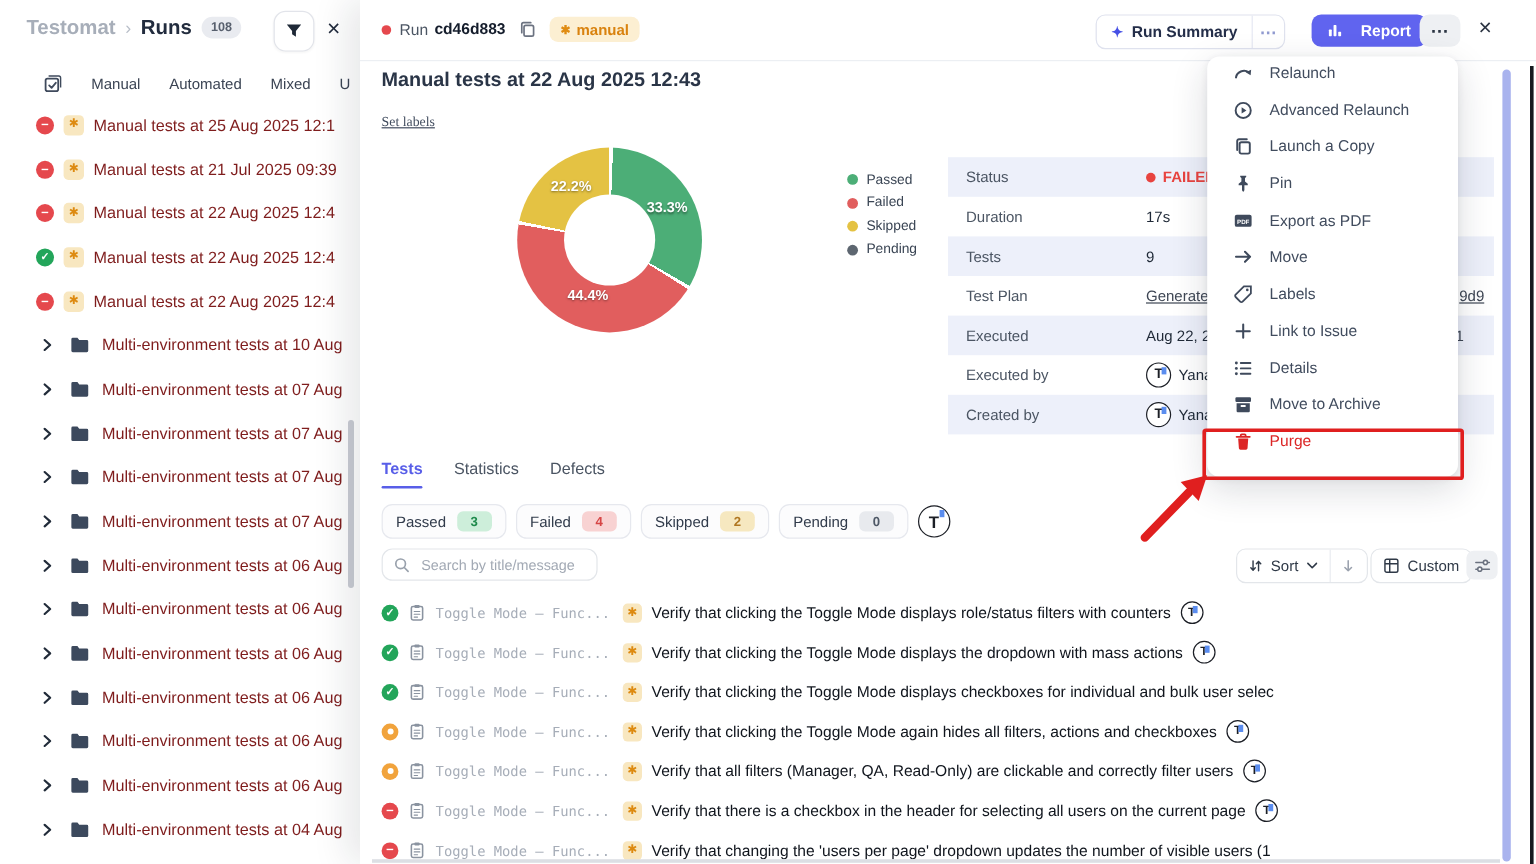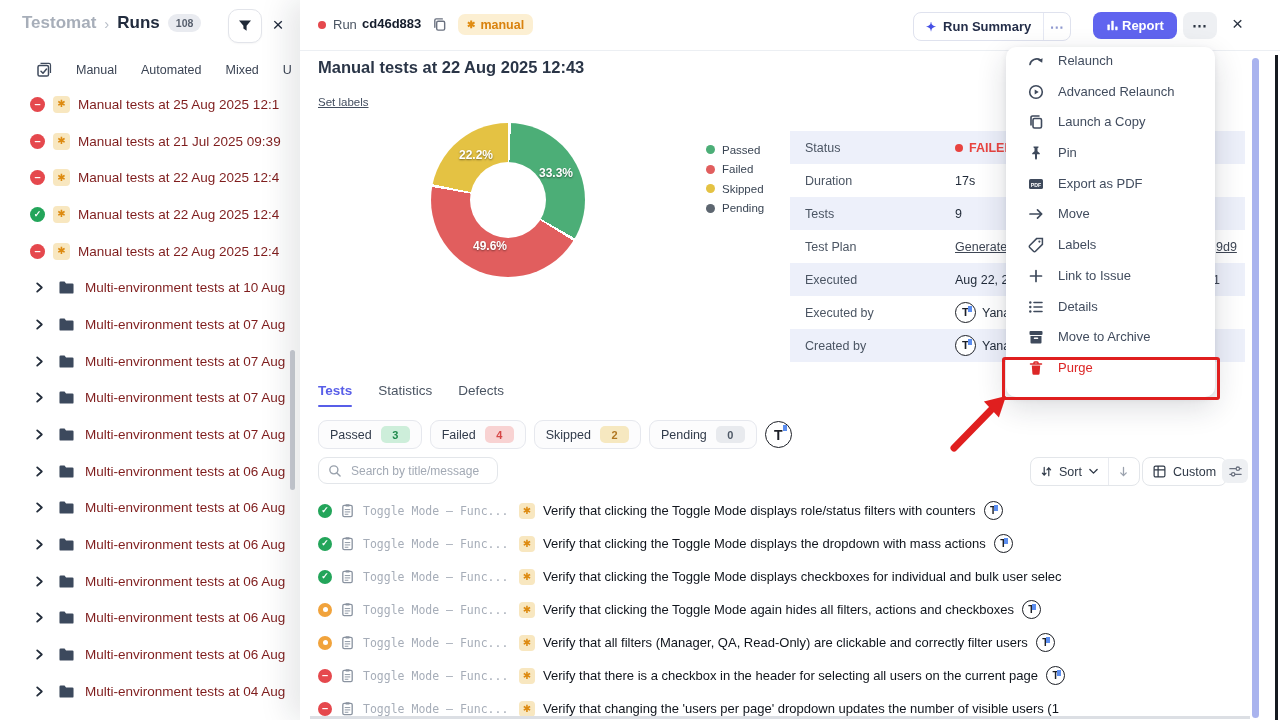--- a/index.html
+++ b/index.html
@@ -49,27 +49,27 @@
   .copy-ic{position:absolute;left:132px;top:17px;color:#6b7280;}
   .man-badge{position:absolute;left:158px;top:14px;height:21px;background:#fcefd2;border-radius:7px;
      display:flex;align-items:center;gap:5px;padding:0 9px;font-size:12.5px;font-weight:600;color:#d9820e;}
   .man-badge .sp{font-size:10px;color:#e08c12;}
   .btn-runsum{position:absolute;left:613px;top:12px;height:27px;display:inline-flex;align-items:center;
      border:1px solid #dfe2ee;border-radius:8px;background:#fff;}
   .btn-runsum .seg1{display:flex;align-items:center;gap:7px;padding:0 12px;font-size:13px;font-weight:600;color:#242e49;border-right:1px solid #e5e8f3;height:100%;}
   .btn-runsum .spark{color:#4650e5;font-size:12px;}
   .btn-runsum .seg2{width:26px;text-align:center;color:#8f99cf;font-size:14px;letter-spacing:1px;font-weight:700;}
   .btn-report{position:absolute;left:793px;top:12px;height:27px;background:#6064ef;border-radius:8px;color:#fff;
-     display:inline-flex;align-items:center;gap:3px;padding:0 13px;font-size:13px;font-weight:600;}
+     display:inline-flex;align-items:center;gap:15px;padding:0 13px;font-size:13px;font-weight:600;}
   .btn-more{position:absolute;left:883px;top:12px;width:34px;height:27px;background:#eef0f3;border-radius:8px;
      display:flex;align-items:center;justify-content:center;color:#2b3442;font-size:15px;font-weight:700;letter-spacing:1px;}
   .dw-close{position:absolute;left:932px;top:13px;font-size:19px;color:#2b3442;}
 
   .run-title{position:absolute;left:18px;top:58px;font-size:16.5px;font-weight:700;color:#2a3547;}
-  .set-labels{position:absolute;left:18px;top:96px;font-size:11.5px;color:#424d5f;text-decoration:underline;}
+  .set-labels{position:absolute;left:18px;top:96px;font-size:11.5px;color:#424d5f;text-decoration:underline;font-family:Liberation Serif, serif;}
 
   
   #donut{position:absolute;left:131px;top:123px;width:154px;height:154px;border-radius:50%;}
   #donut .hole{position:absolute;left:50%;top:50%;width:76px;height:76px;margin:-38px 0 0 -38px;background:#fff;border-radius:50%;}
   .slice-lbl{position:absolute;transform:translate(-50%,-50%);color:#fff;font-size:12px;font-weight:700;
      text-shadow:0 1px 2px rgba(0,0,0,.45);}
   #legend{position:absolute;left:406px;top:140px;}
   .lg-item{height:19.5px;display:flex;align-items:center;gap:7px;font-size:11.5px;color:#3a4554;}
   .lg-dot{width:9px;height:9px;border-radius:50%;flex:none;}
 
@@ -393,21 +393,21 @@
     <span class="btn-more">⋯</span>
     <span class="dw-close">×</span>
   </div>
 
   <div class="run-title">Manual tests at 22 Aug 2025 12:43</div>
   <a class="set-labels">Set labels</a>
 
   <div id="donut" style="background: conic-gradient(rgb(255, 255, 255) 0%, rgb(255, 255, 255) 0.6%, rgb(76, 174, 119) 0.6%, rgb(76, 174, 119) 33.3%, rgb(255, 255, 255) 33.3%, rgb(255, 255, 255) 33.9%, rgb(225, 94, 94) 33.9%, rgb(225, 94, 94) 77.7%, rgb(255, 255, 255) 77.7%, rgb(255, 255, 255) 78.3%, rgb(228, 194, 67) 78.3%, rgb(228, 194, 67) 99.9%, rgb(255, 255, 255) 99.9%, rgb(255, 255, 255) 100%);">
     <div class="hole"></div>
     <span class="slice-lbl" id="lbl-passed" style="left:125px;top:50px;">33.3%</span>
-    <span class="slice-lbl" id="lbl-failed" style="left:59px;top:123px;">49.6%</span>
+    <span class="slice-lbl" id="lbl-failed" style="left:59px;top:123px;">44.4%</span>
     <span class="slice-lbl" id="lbl-skipped" style="left:45px;top:32px;">22.2%</span>
   </div>
   <div id="legend">
       <div class="lg-item">
         <span class="lg-dot" style="background:#4cae77"></span>
         <span>Passed</span>
       </div>
       <div class="lg-item">
         <span class="lg-dot" style="background:#e15e5e"></span>
         <span>Failed</span>

